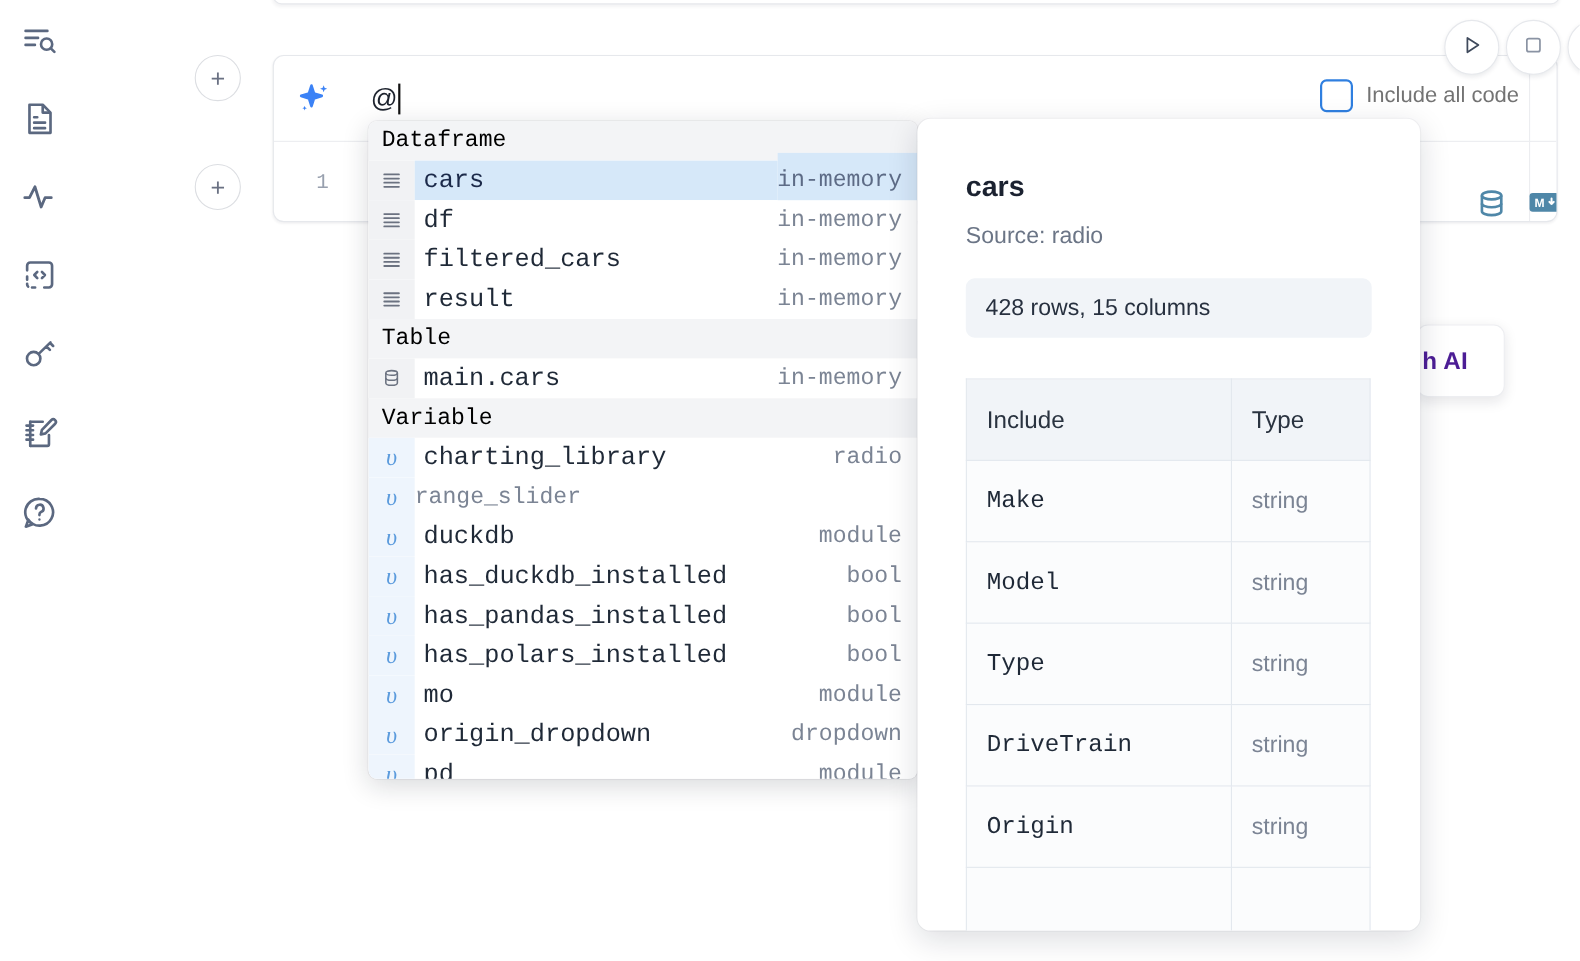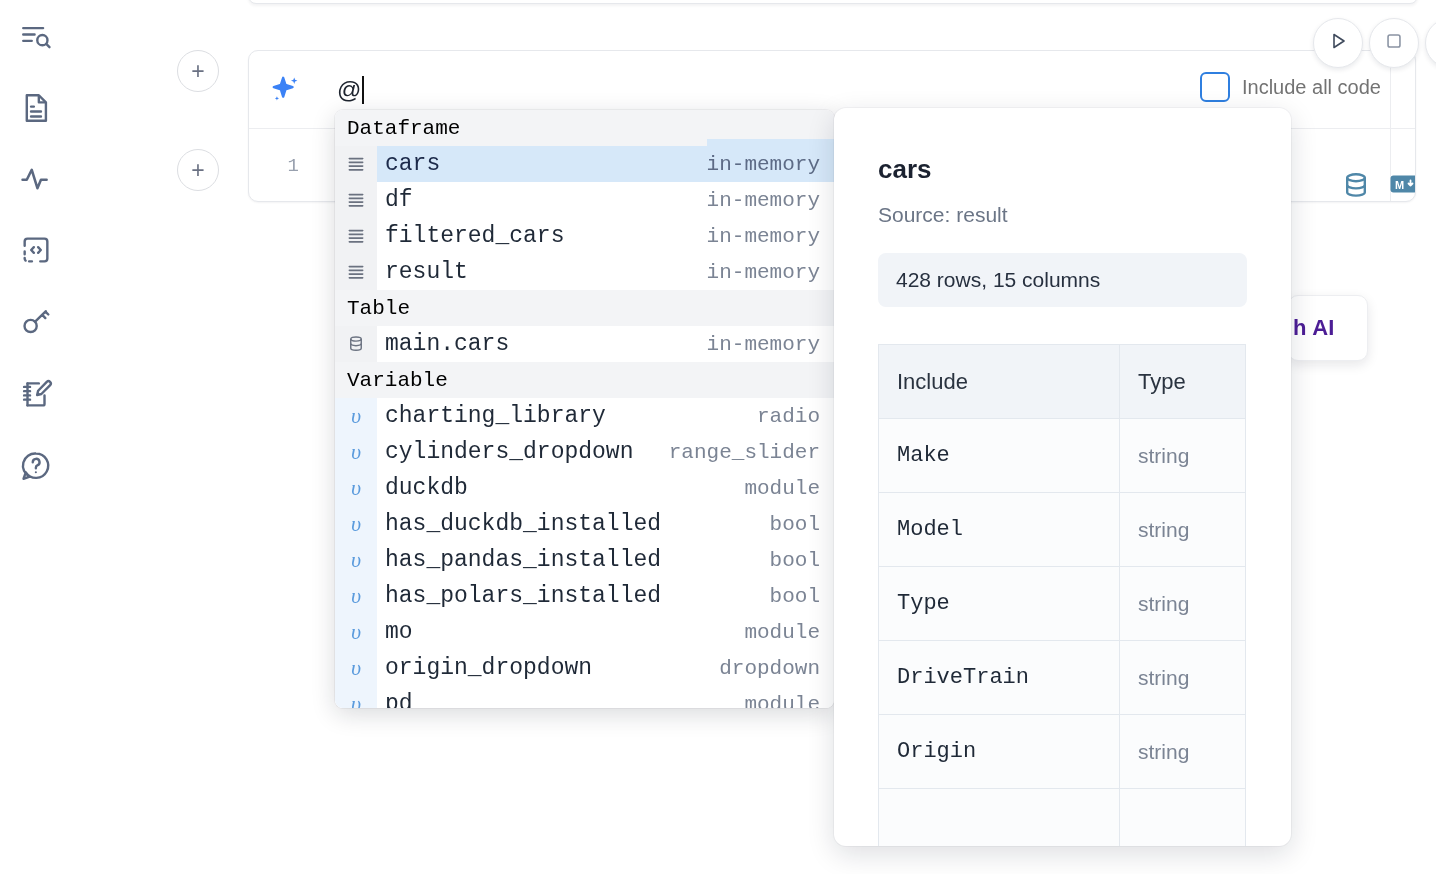--- a/index.html
+++ b/index.html
@@ -361,21 +361,20 @@
       <div class="ac-row">
         <div class="ac-ico var">υ</div>
         <div class="ac-body">
           <div class="ac-name">charting_library</div>
           <div class="ac-meta">radio</div>
         </div>
       </div>
       <div class="ac-row">
         <div class="ac-ico var">υ</div>
         <div class="ac-body">
-          <div class="ac-name">cylinders_dropdown</div>
           <div class="ac-meta">range_slider</div>
         </div>
       </div>
       <div class="ac-row">
         <div class="ac-ico var">υ</div>
         <div class="ac-body">
           <div class="ac-name">duckdb</div>
           <div class="ac-meta">module</div>
         </div>
       </div>
@@ -419,21 +418,21 @@
         <div class="ac-body">
           <div class="ac-name">pd</div>
           <div class="ac-meta">module</div>
         </div>
       </div>
     </div>
 
   <div class="detail">
     <div class="detail-inner">
       <div class="detail-title">cars</div>
-      <div class="detail-source">Source: result</div>
+      <div class="detail-source">Source: radio</div>
       <div class="detail-shape">428 rows, 15 columns</div>
       <table class="detail-table">
         <thead>
           <tr>
             <th>Include</th>
             <th>Type</th>
           </tr>
         </thead>
         <tbody id="schema-body">
             <tr>

